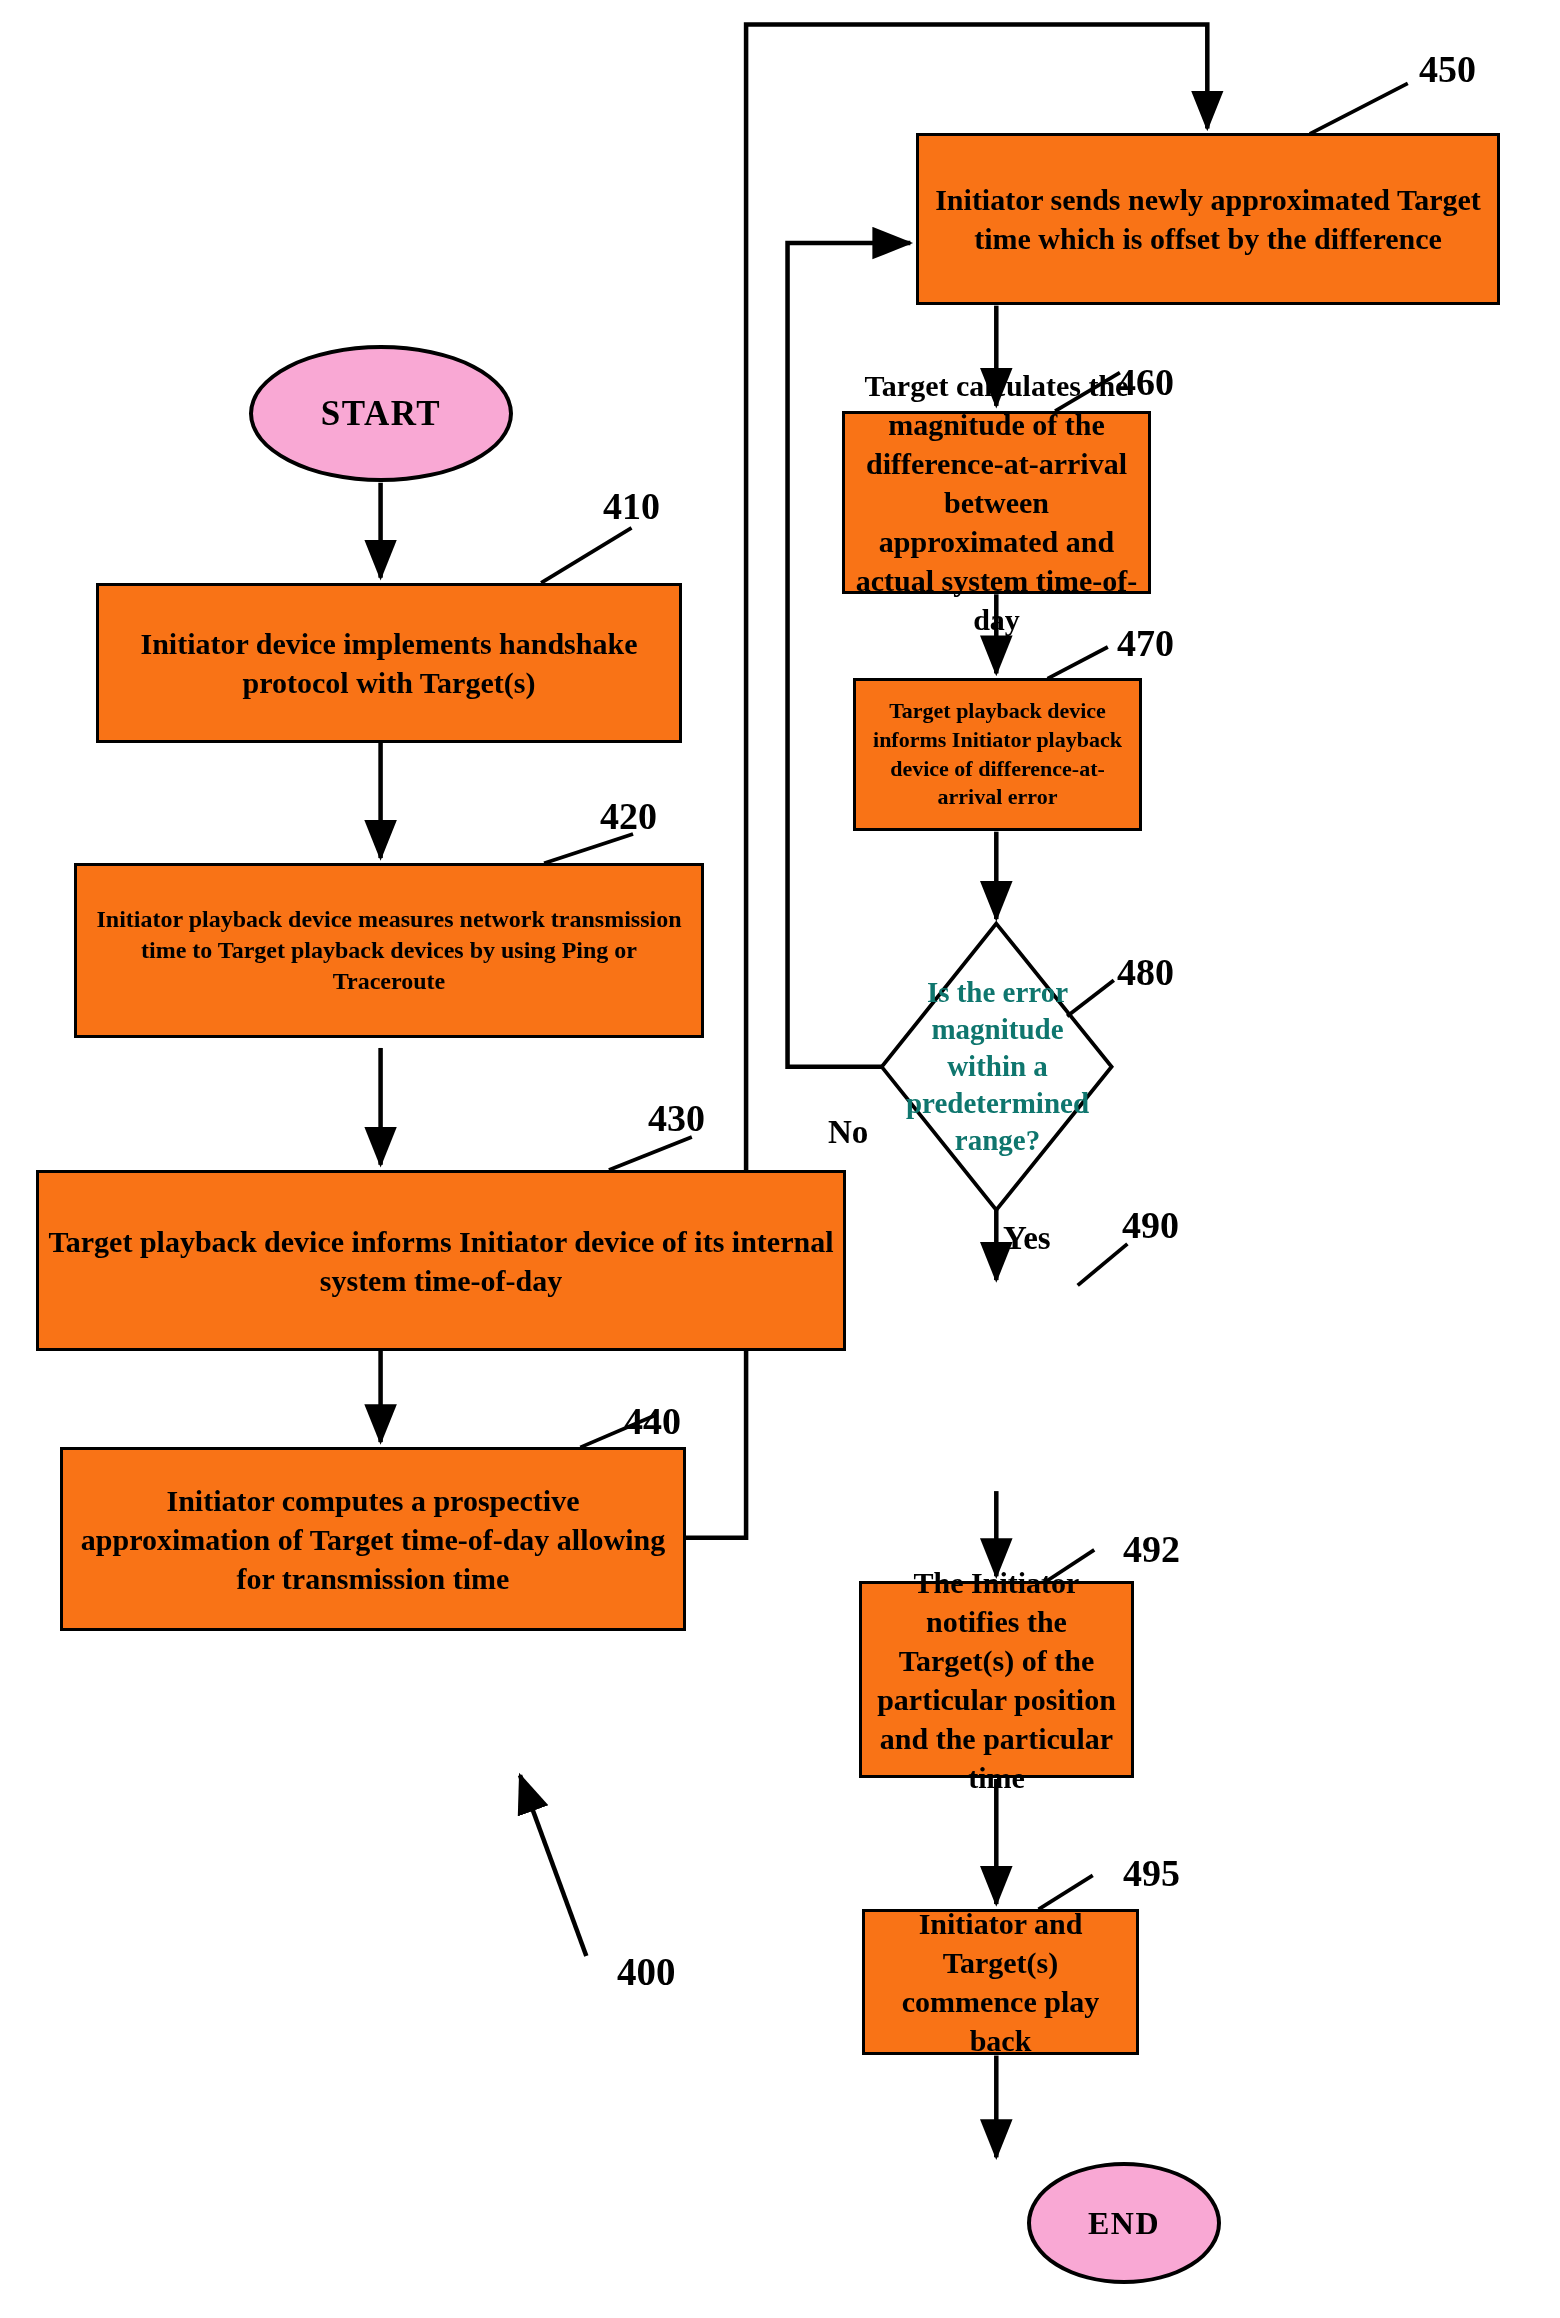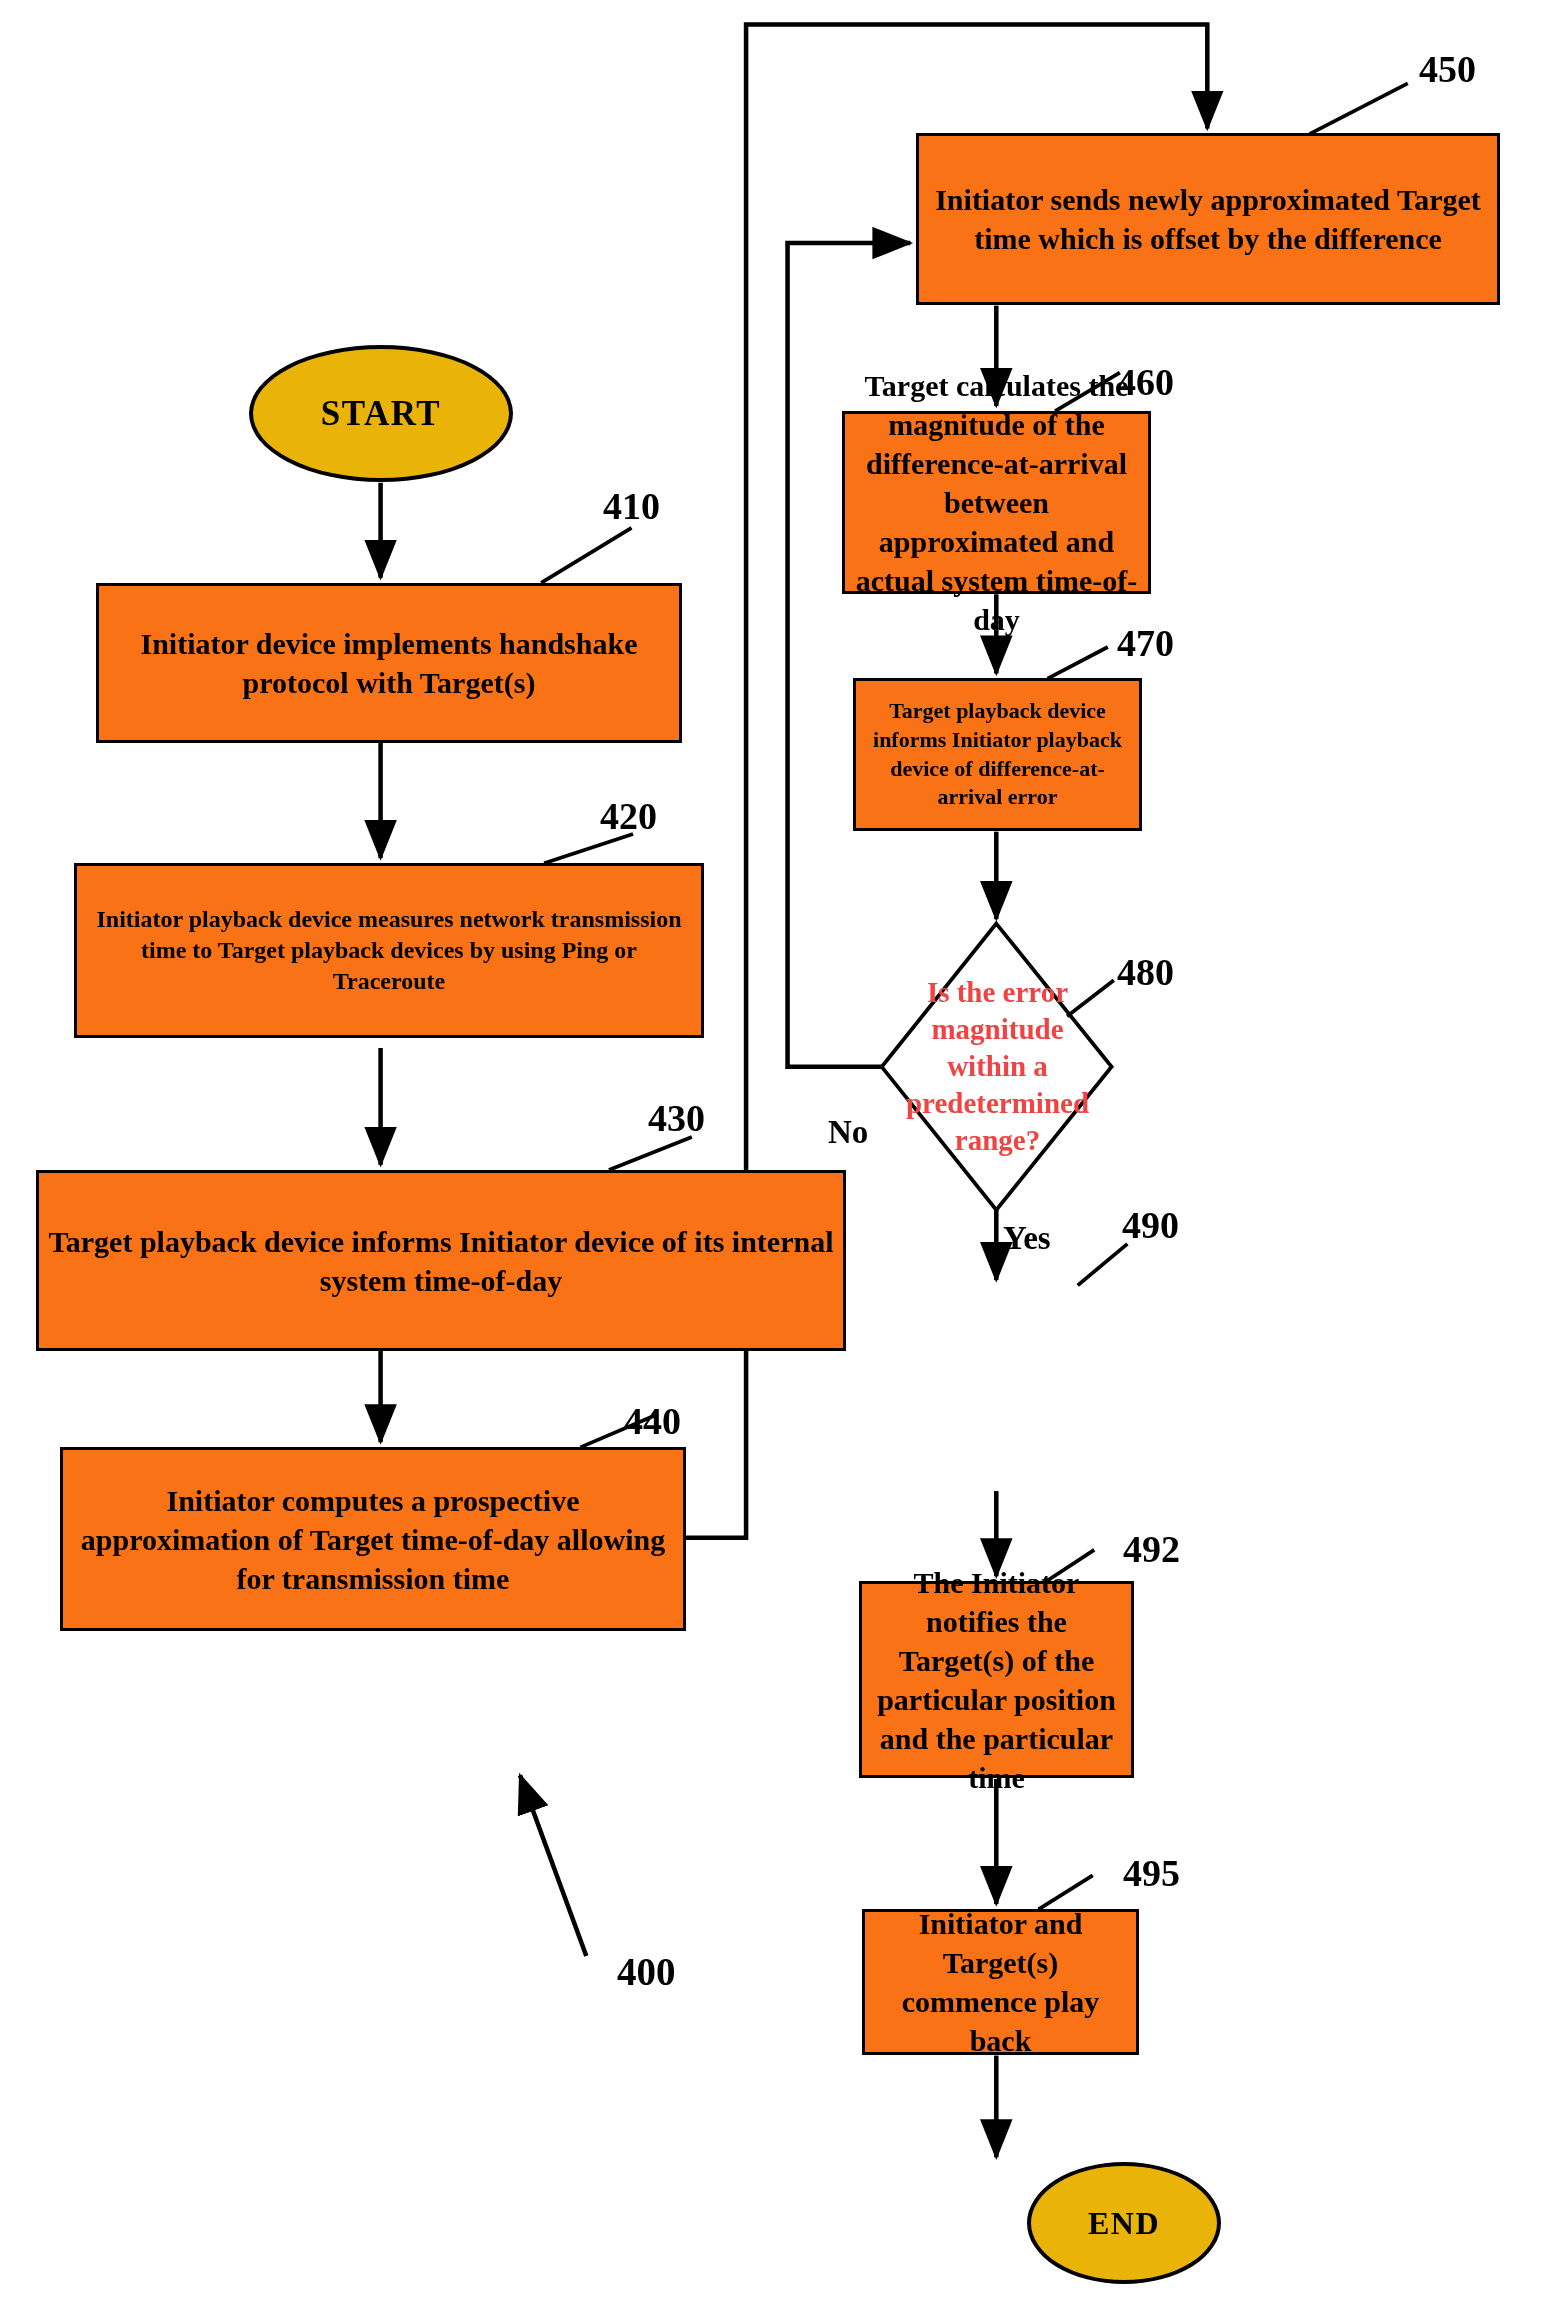--- a/index.html
+++ b/index.html
@@ -35,33 +35,33 @@
   .proc {
     border: 3.8px solid #000000;
     background: #f97316;
     font-weight: bold;
     line-height: 1.30;
     padding: 3px 7.5px;
   }
   .terminal {
     border: 4.5px solid #000000;
     border-radius: 50%;
-    background: #eab308;
+    background: #f9a8d4;
     font-weight: bold;
     letter-spacing: 1.5px;
   }
   .decision-text {
     position: absolute;
     display: flex;
     align-items: center;
     justify-content: center;
     text-align: center;
     font-weight: bold;
     line-height: 1.28;
-    color: #ef4444;
+    color: #0f766e;
   }
   .ref {
     position: absolute;
     font-weight: bold;
     color: #000000;
     white-space: nowrap;
     letter-spacing: 0px;
   }
   .edge-label {
     position: absolute;

